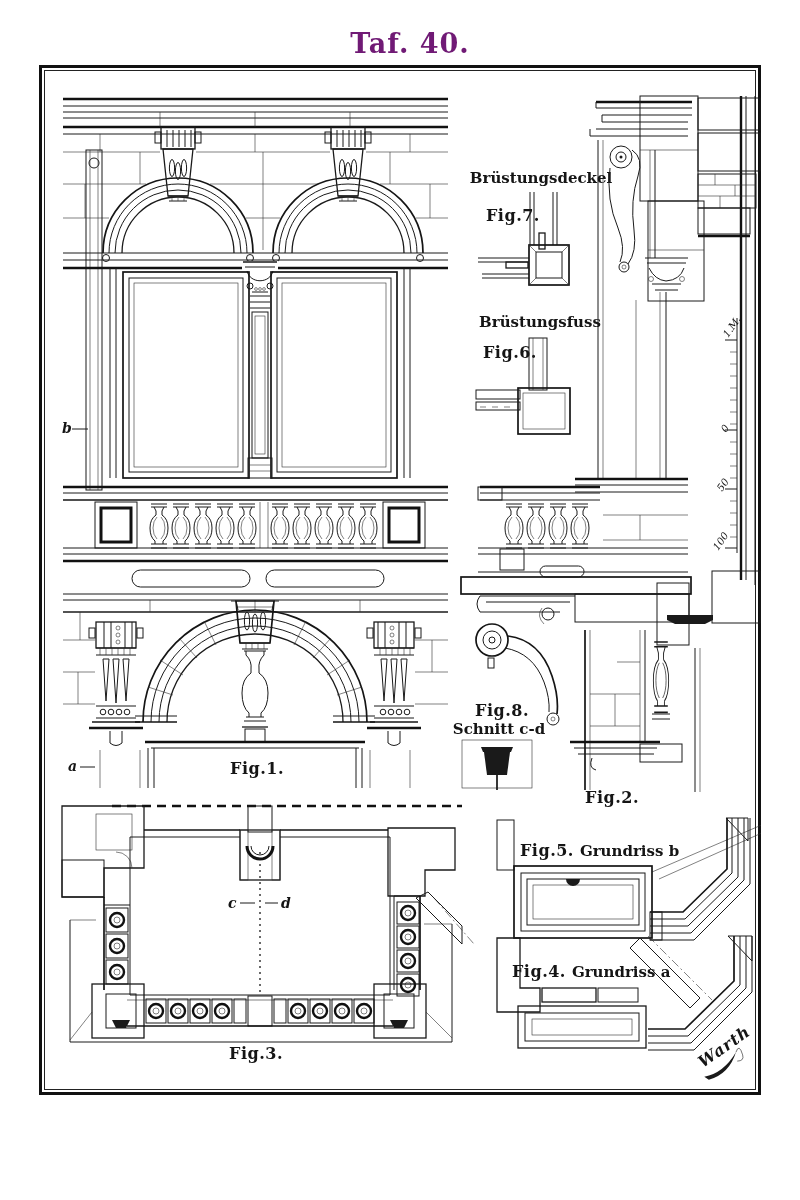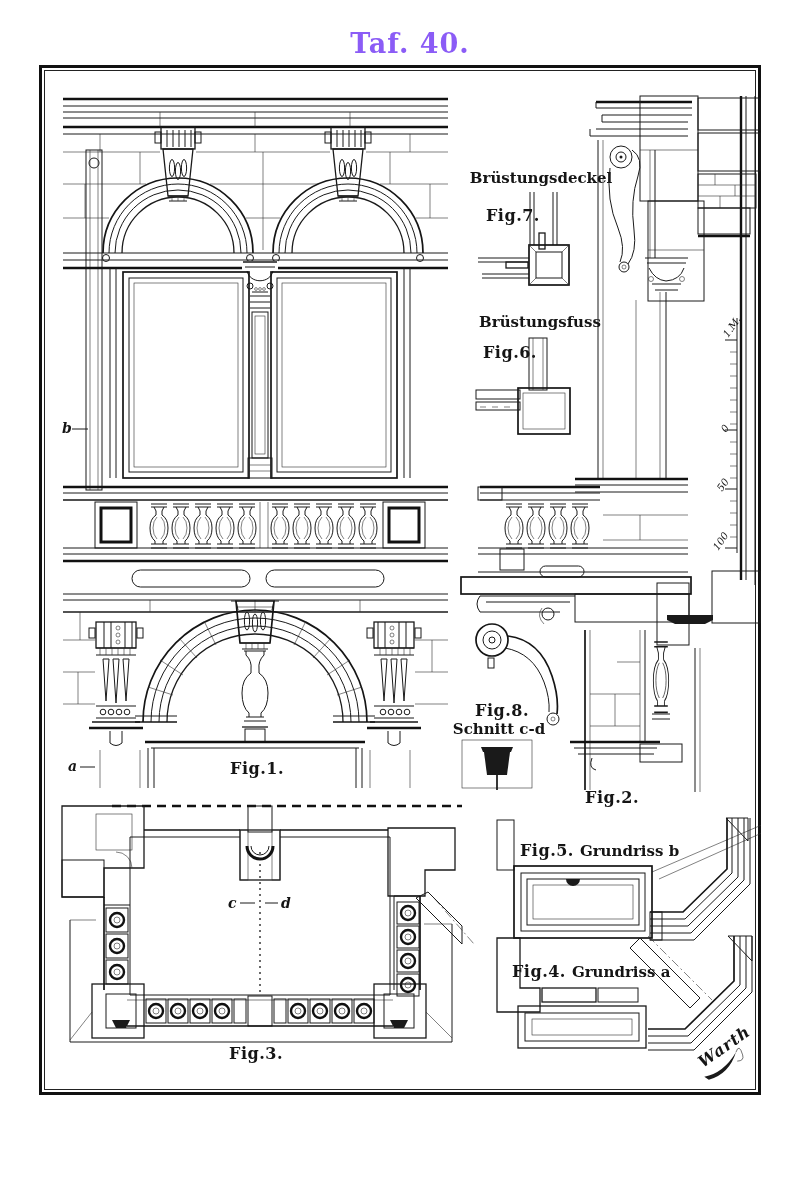--- a/index.html
+++ b/index.html
@@ -1,17 +1,17 @@
 <!DOCTYPE html>
 <html><head>
 <meta charset="utf-8">
 <style>
   html,body{margin:0;padding:0;background:#ffffff;}
   .page{position:relative;width:800px;height:1200px;background:#ffffff;overflow:hidden;
-        font-family:"DejaVu Serif",serif;color:#8b5cf6;}
+        font-family:"DejaVu Serif",serif;color:#701a75;}
   .plate-title{position:absolute;left:310px;top:28px;width:200px;text-align:center;
         font-size:27px;font-weight:bold;letter-spacing:1px;}
   .frame{position:absolute;left:39px;top:65px;width:722px;height:1030px;
         border:3px solid #111;box-sizing:border-box;}
   .frame-inner{position:absolute;left:2px;top:2px;right:2px;bottom:2px;border:1px solid #222;}
   svg{position:absolute;left:39px;top:65px;}
   svg *{vector-effect:none;}
   .s05{stroke:#2e2e2e;stroke-width:.6;fill:none}
   .s1{stroke:#1a1a1a;stroke-width:1;fill:none}
   .s12{stroke:#1a1a1a;stroke-width:1.3;fill:none}

